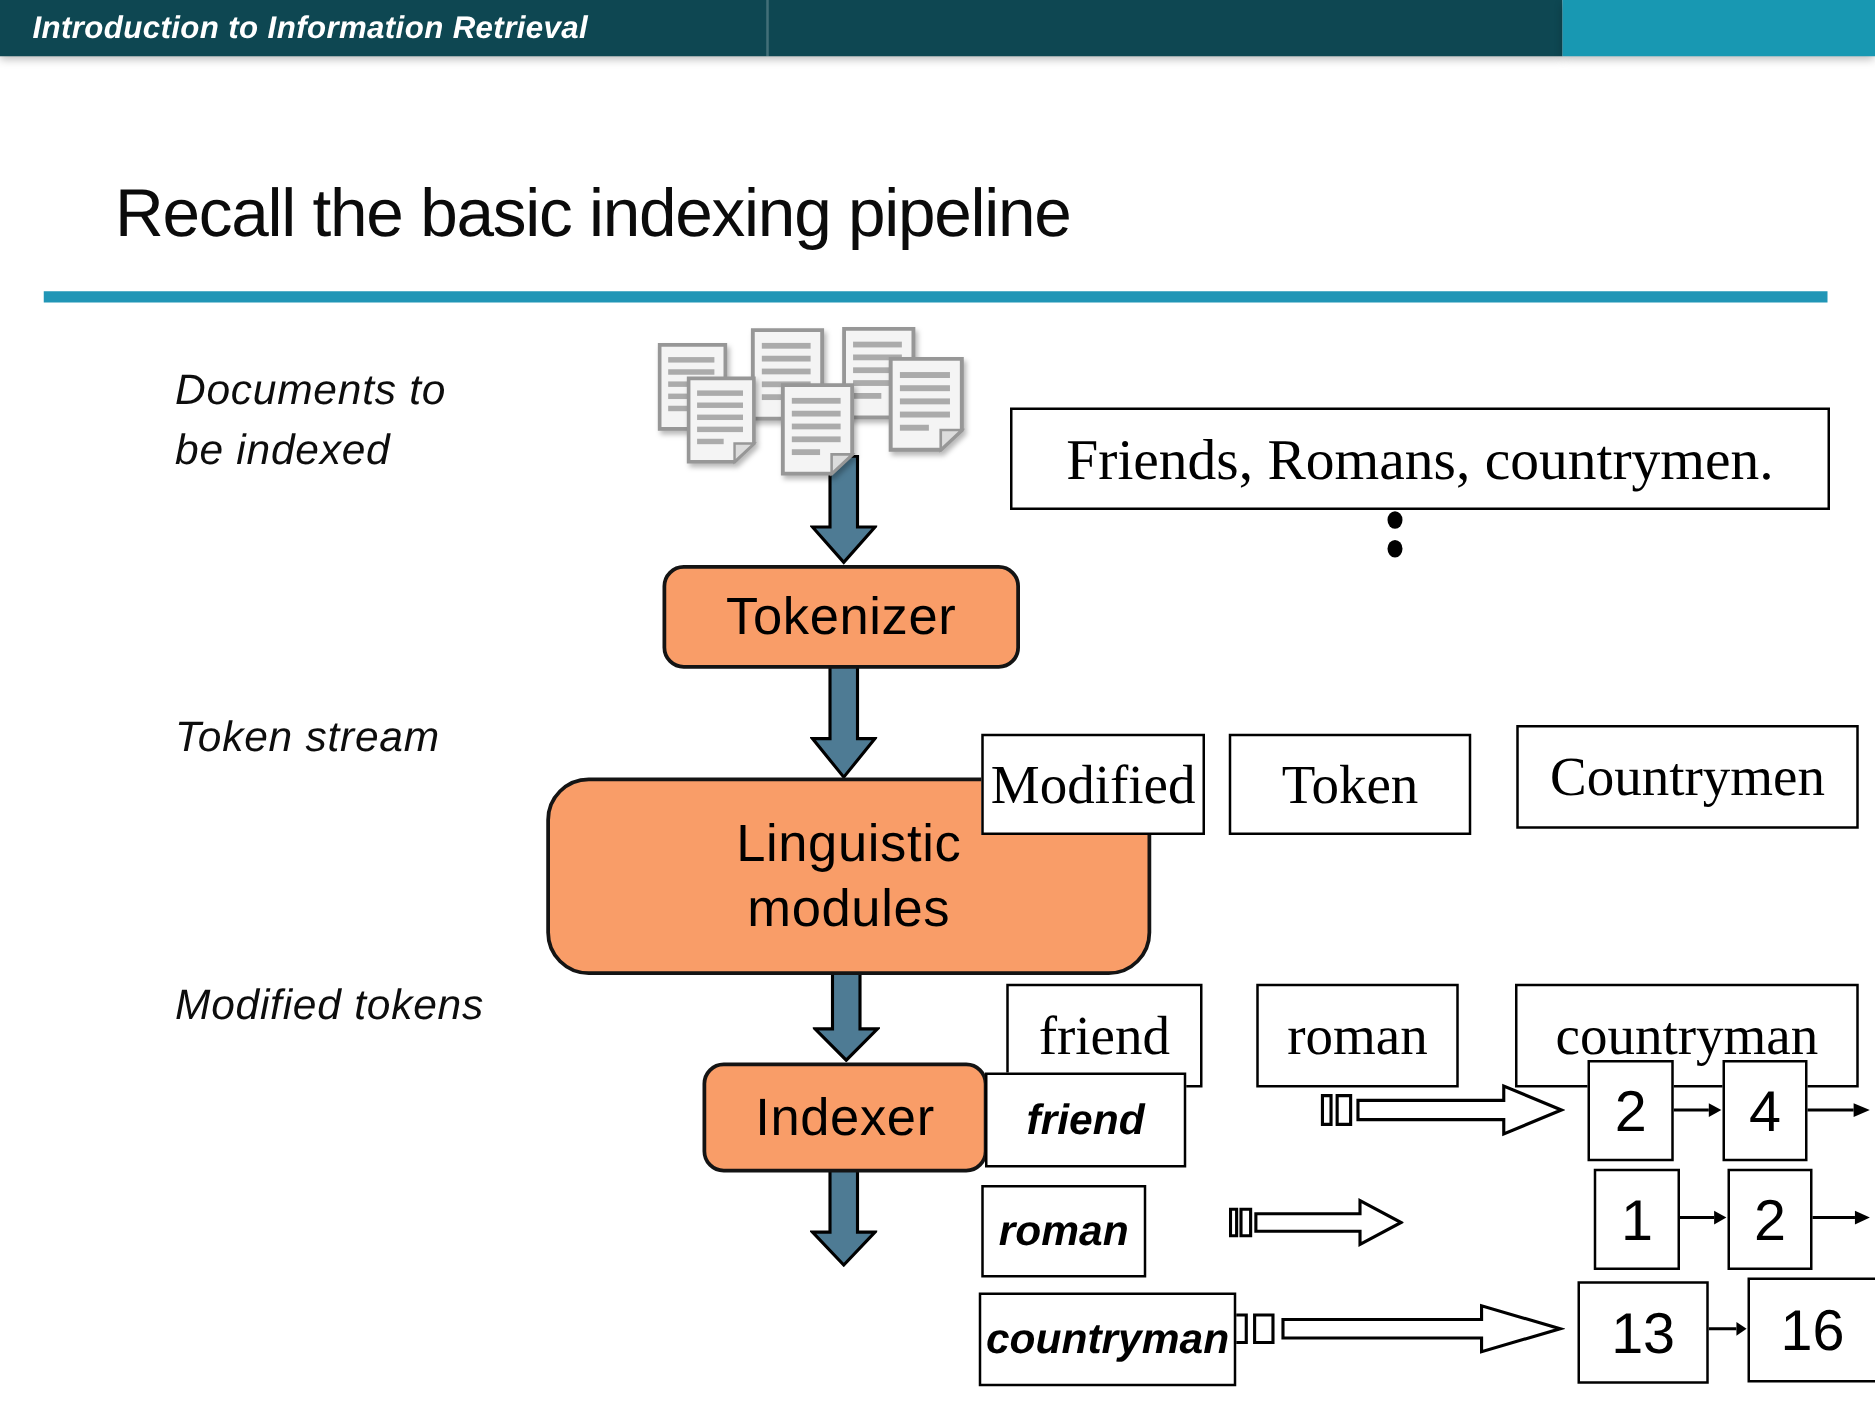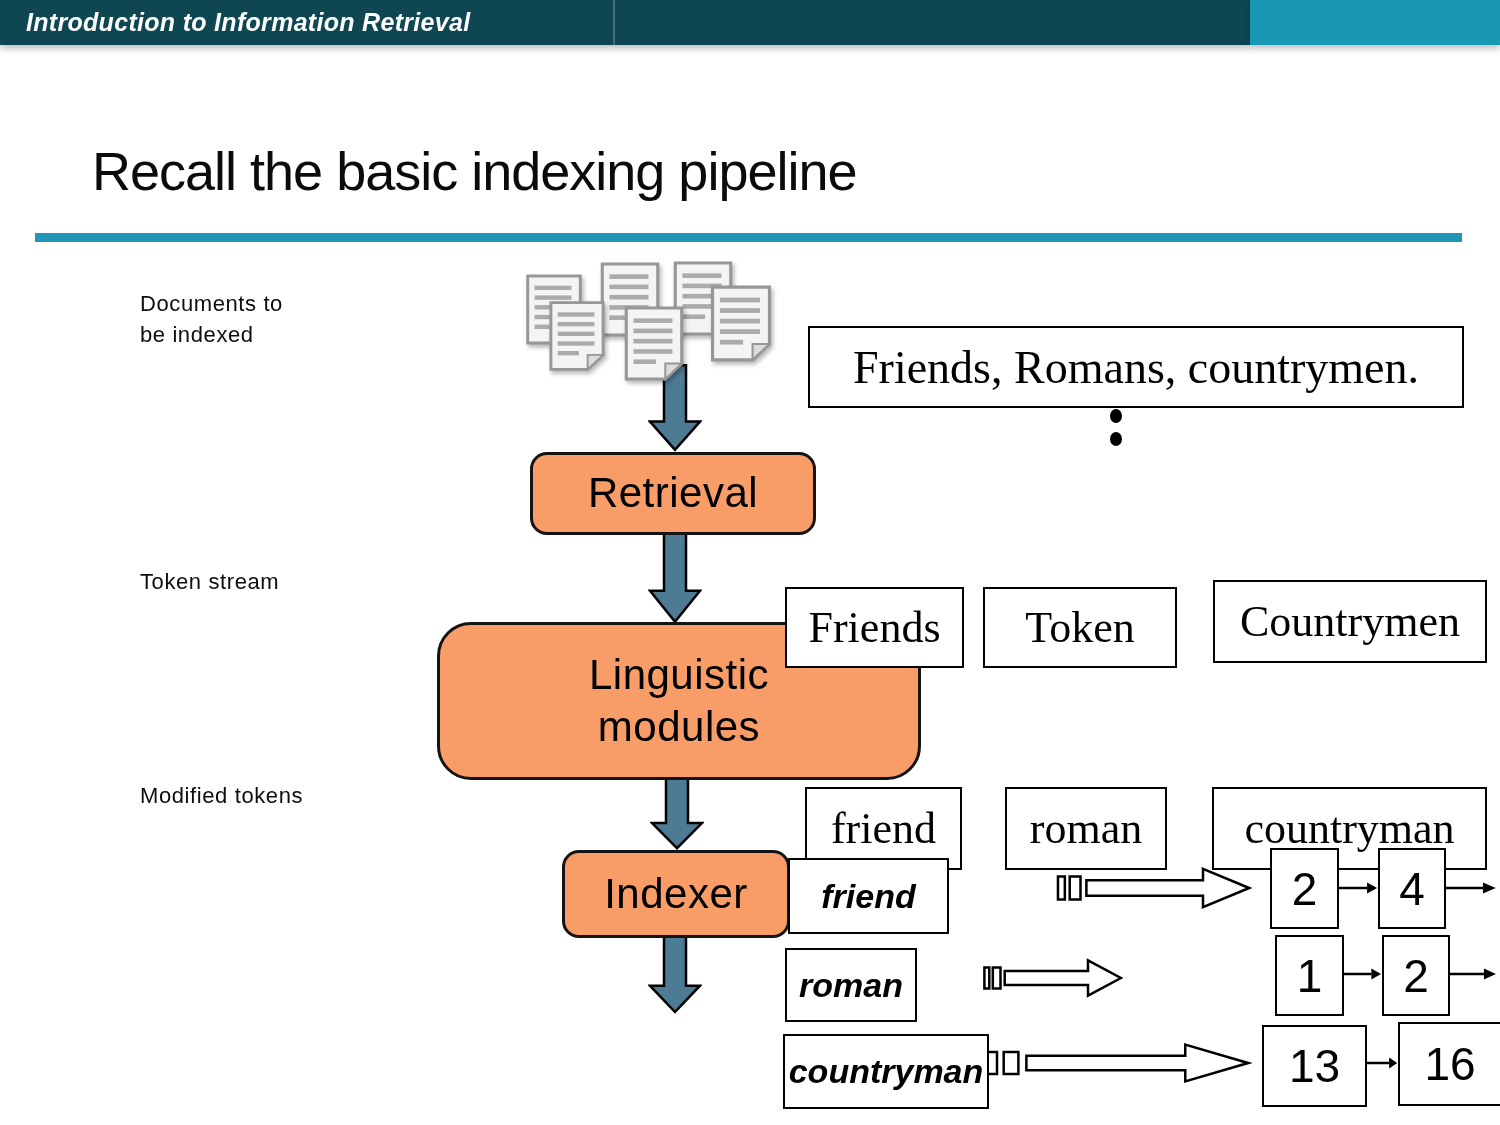--- a/index.html
+++ b/index.html
@@ -12,22 +12,22 @@
   .hdr-light { background:#1898b2; box-shadow:0 3px 7px rgba(0,0,0,0.28); }
   .hdr-divider { background:rgba(255,255,255,0.22); }
   .hdr-title { color:#ffffff; font-style:italic; font-weight:bold; font-size:25px;
                line-height:45px; letter-spacing:0.3px; }
 
   
   .slide-title { color:#0b0b0b; font-size:54px; letter-spacing:-1px; white-space:nowrap; }
   .rule { background:#2196b6; }
 
   
-  .lbl { color:#0d0d0d; font-size:22px; letter-spacing:0.6px; line-height:1.42;
-         white-space:pre-line; }
+  .lbl { color:#0d0d0d; font-size:34px; letter-spacing:0.6px; line-height:1.42;
+         white-space:pre-line;font-style:italic; }
 
   
   .obox { background:#f99d68; border:3px solid #141414; border-radius:17px;
           display:flex; align-items:center; justify-content:center;
           font-size:42px; letter-spacing:0.5px; color:#000; z-index:2;
           text-align:center; white-space:pre-line; line-height:1.25; }
 
   
   .wbox { background:#ffffff; border:2.5px solid #000;
           display:flex; align-items:center; justify-content:center;
@@ -117,33 +117,33 @@
   <svg class="abs" style="left:648px;top:528px;z-index:1" width="54" height="96">
       <use href="#downarrow"></use>
     </svg>
   <svg class="abs" style="left:650px;top:772px;z-index:1" width="54" height="78">
       <use href="#downarrow"></use>
     </svg>
   <svg class="abs" style="left:648px;top:932px;z-index:1" width="54" height="82">
       <use href="#downarrow"></use>
     </svg>
 
-  <div class="abs obox" style="left:530px;top:452px;width:280px;height:77px">Retrieval</div>
+  <div class="abs obox" style="left:530px;top:452px;width:280px;height:77px">Tokenizer</div>
   <div class="abs obox" style="left:437px;top:622px;width:478px;height:152px;border-radius:34px">Linguistic
 modules</div>
   <div class="abs obox" style="left:562px;top:850px;width:222px;height:82px">Indexer</div>
 
   <div class="abs wbox sentence" style="left:808px;top:287px;width:652px;height:78px">Friends, Romans, countrymen.</div>
   <div class="abs" style="left:1110px;top:386px">
     <div class="dot" style="margin-bottom:9px"></div>
     <div class="dot" style="margin-bottom:9px"></div>
     <div class="dot"></div>
   </div>
 
-  <div class="abs wbox" style="left:785px;top:548px;width:175px;height:77px">Friends</div>
+  <div class="abs wbox" style="left:785px;top:548px;width:175px;height:77px">Modified</div>
   <div class="abs wbox" style="left:983px;top:548px;width:190px;height:77px">Token</div>
   <div class="abs wbox" style="left:1213px;top:541px;width:270px;height:79px">Countrymen</div>
 
   <div class="abs wbox" style="left:805px;top:748px;width:153px;height:79px">friend</div>
   <div class="abs wbox" style="left:1005px;top:748px;width:158px;height:79px">roman</div>
   <div class="abs wbox" style="left:1212px;top:748px;width:271px;height:79px">countryman</div>
 
   <div class="abs termbox" style="left:788px;top:858px;width:157px;height:72px">friend</div>
   <svg class="abs" style="left:1056px;top:864px" width="196" height="48">
       <use href="#stripedarrow"></use>

